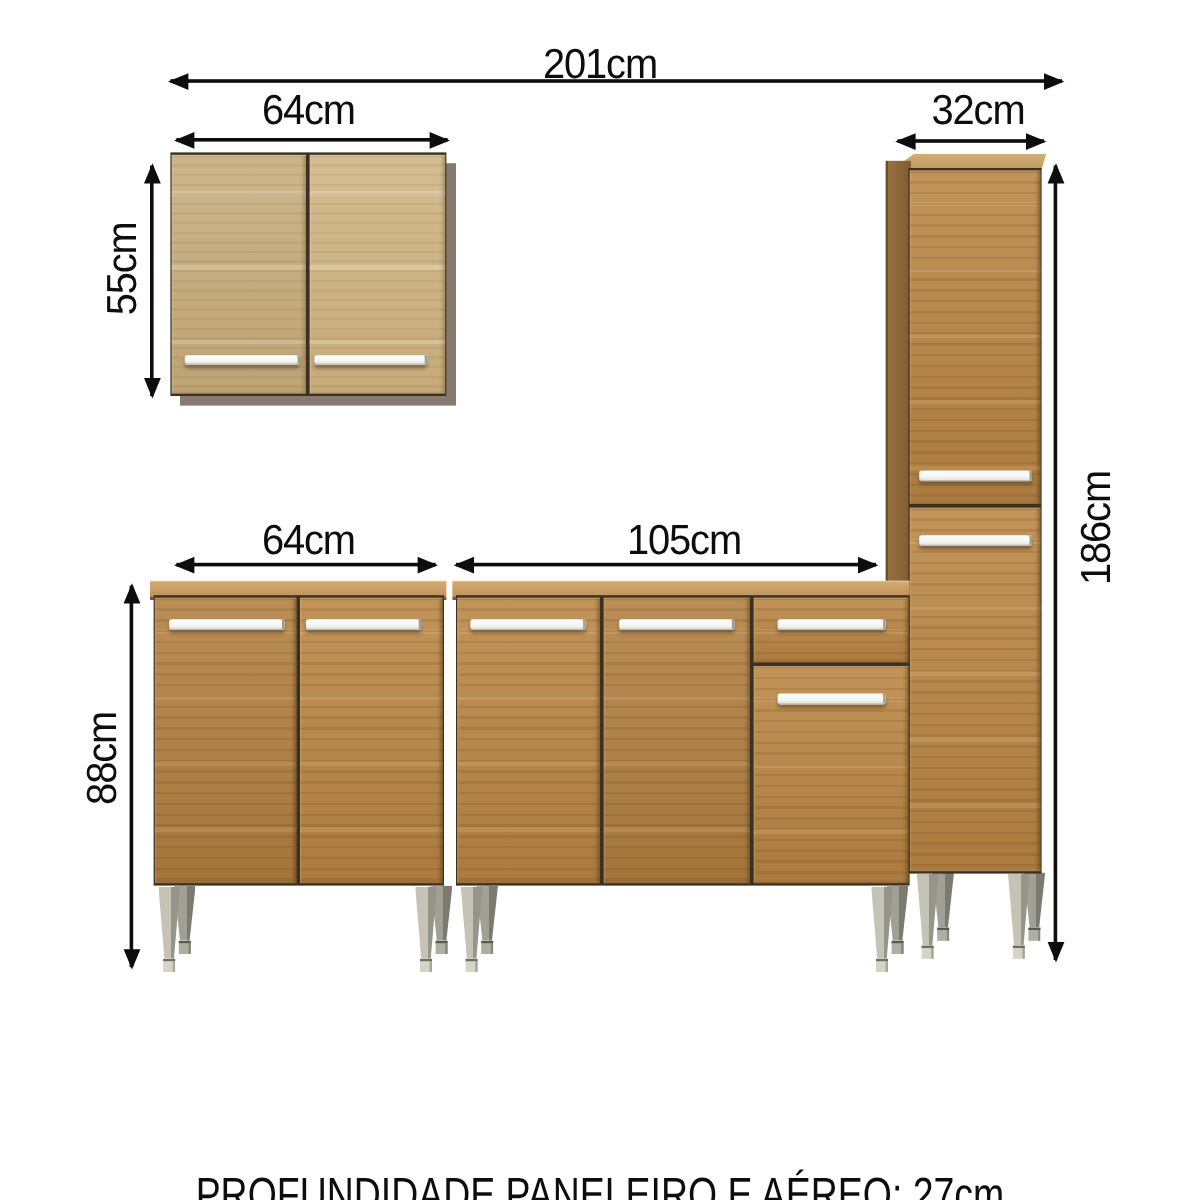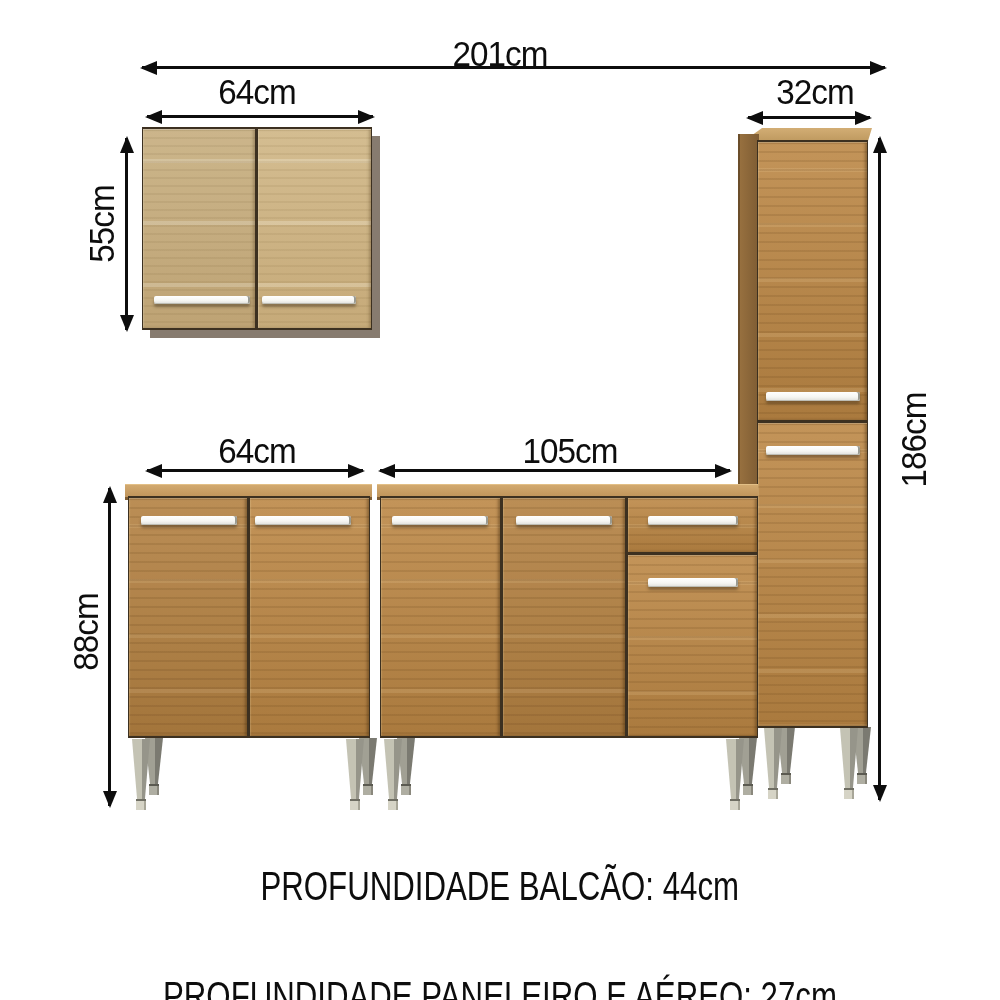--- a/index.html
+++ b/index.html
@@ -184,20 +184,17 @@
     <div class="door wood-honey" style="left:1px;top:2px;width:119px;height:238px;"></div>
     <div class="door wood-honey darker" style="left:123px;top:2px;width:122px;height:238px;"></div>
     <div class="door wood-honey" style="left:248px;top:2px;width:129px;height:54px;"></div>
     <div class="door wood-honey" style="left:248px;top:59px;width:129px;height:181px;"></div>
     <div class="handle" style="left:12px;top:20px;width:96px;"></div>
     <div class="handle" style="left:136px;top:20px;width:96px;"></div>
     <div class="handle" style="left:268px;top:20px;width:90px;"></div>
     <div class="handle" style="left:268px;top:82px;width:90px;"></div>
   </div>
 
-  <div class="note" style="top:866px;">
-    <span class="condense">PROFUNDIDADE BALCÃO: 44cm</span>
-  </div>
   <div class="note" style="top:954px;margin-top:22px;">
     <span class="condense">PROFUNDIDADE PANELEIRO E AÉREO: 27cm</span>
   </div>
 
 </div>
 
 </body></html>

